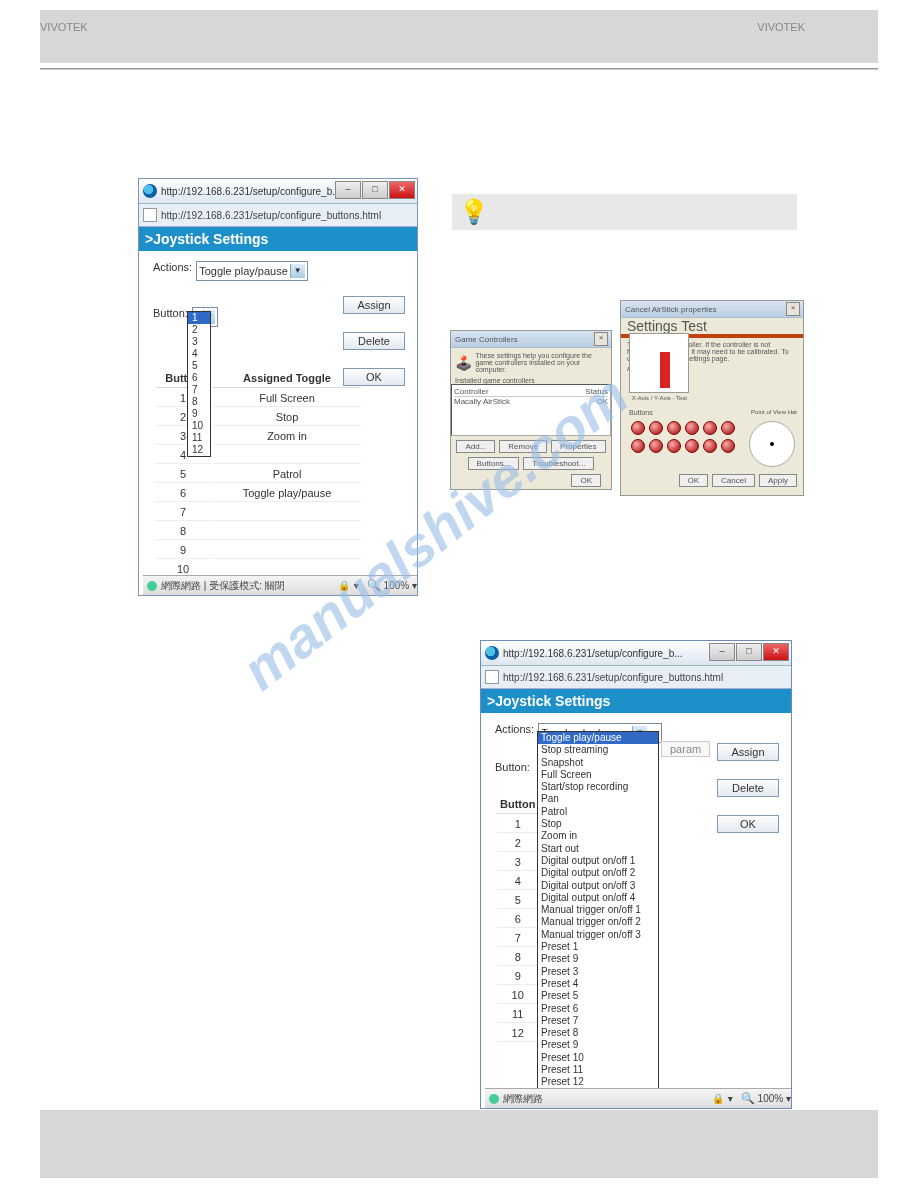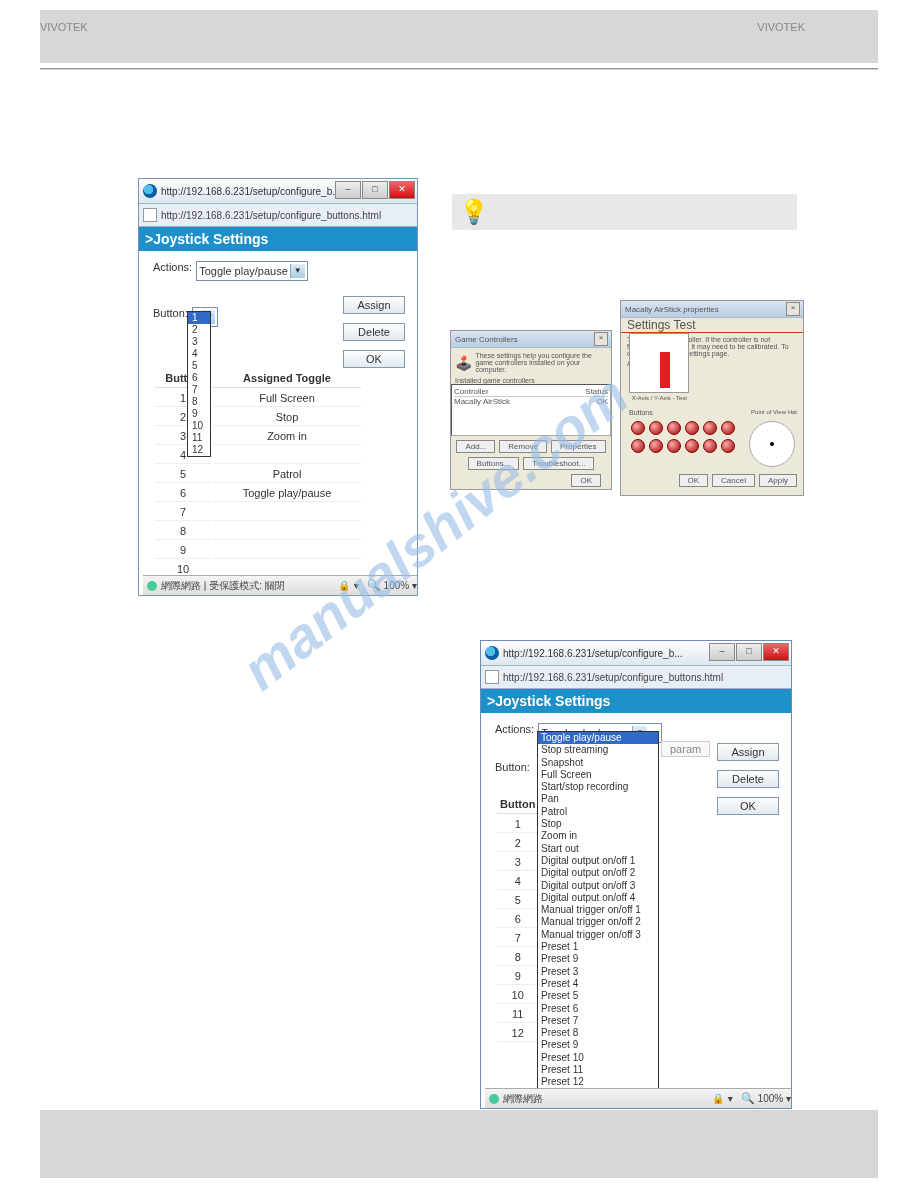--- a/index.html
+++ b/index.html
@@ -20,21 +20,21 @@
 .ie-close{position:absolute;right:2px;top:2px;display:flex}
 .ie-btn{width:24px;height:16px;margin-left:1px;background:linear-gradient(#eee,#ccc);border:1px solid #888;font-size:9px;text-align:center;line-height:14px;color:#333}
 .ie-btn.red{background:linear-gradient(#e66,#c11);color:#fff}
 .ie-tab{height:22px;background:#e8eef6;border-bottom:1px solid #aac;display:flex;align-items:center;font-size:10px;color:#444;padding-left:4px}
 .ie-tab .tabicon{width:12px;height:12px;background:#fff;border:1px solid #999;margin-right:4px}
 .js-header{background:#1e90c9;color:#fff;font-weight:bold;font-size:14px;padding:4px 6px}
 .js-body{padding:10px 14px;position:relative}
 .row{display:flex;align-items:flex-start;margin-bottom:8px;font-size:11px}
 .combo{border:1px solid #7a8fa3;background:#fff;height:18px;display:inline-flex;align-items:center;font-size:11px;padding:0 2px}
 .combo .arrow{width:14px;height:14px;background:linear-gradient(#def,#acd);margin-left:2px;text-align:center;font-size:8px;line-height:14px;border-left:1px solid #8ab}
-.btn{border:1px solid #8299b2;background:linear-gradient(#fdfdfd,#e3e9f0);padding:2px 8px;font-size:11px;margin-bottom:9px;text-align:center;width:44px}
+.btn{border:1px solid #8299b2;background:linear-gradient(#fdfdfd,#e3e9f0);padding:2px 8px;font-size:11px;margin-bottom:18px;text-align:center;width:44px}
 .btns-col{position:absolute;right:12px;top:45px}
 .dropdown-open{position:absolute;left:48px;top:60px;width:22px;background:#fff;border:1px solid #333;font-size:10px}
 .dropdown-open div{padding:0 4px;line-height:12px}
 .dropdown-open .sel{background:#3169c6;color:#fff}
 .tbl{margin-top:8px;font-size:11px;width:210px}
 .tbl th{font-weight:bold;text-align:center;padding:3px;border-bottom:1px solid #ddd}
 .tbl td{text-align:center;padding:2px 0;border-bottom:1px solid #eee}
 .ie-status{position:absolute;left:4px;bottom:0;width:100%;height:20px;background:linear-gradient(#f4f4f4,#dedede);border-top:1px solid #aaa;font-size:10px;display:flex;align-items:center;padding:0 4px;color:#444;box-sizing:border-box}
 .ie-status .zoom{margin-left:auto}
 .mag{font-size:11px}
@@ -221,24 +221,24 @@
         <span class="dlg-btn">Buttons...</span>
         <span class="dlg-btn">Troubleshoot...</span>
       </div>
       <div class="dlg-btns" style="justify-content:flex-end;padding-right:8px">
         <span class="dlg-btn">OK</span>
       </div>
     </div>
 
     <div class="dlg" style="left:170px;top:0;width:182px;height:194px">
       <div class="dlg-title">
-          <span>Macally AirStick properties</span>
+          <span>Cancel AirStick properties</span>
           <span class="x">×</span>
         </div>
-      <div style="padding:0 6px;font-size:12px;border-bottom:1px solid #c2410c">Settings   Test</div>
+      <div style="padding:0 6px;font-size:14px;border-bottom:4px solid #c2410c">Settings   Test</div>
       <div style="padding:3px 6px;font-size:7px">Test the game controller. If the controller is not functioning properly, it may need to be calibrated. To calibrate go to the Settings page.</div>
       <div style="padding:0 6px;font-size:7px">Axes</div>
       <div class="axes-box">
           <div class="redbar"></div>
         </div>
       <div style="position:absolute;right:116px;top:94px;font-size:6px">X-Axis / Y-Axis - Test</div>
       <div style="position:absolute;left:8px;top:108px;font-size:7px">Buttons</div>
       <div class="bullets" style="position:absolute;left:8px;top:118px">
         <span></span>
           <span></span>

